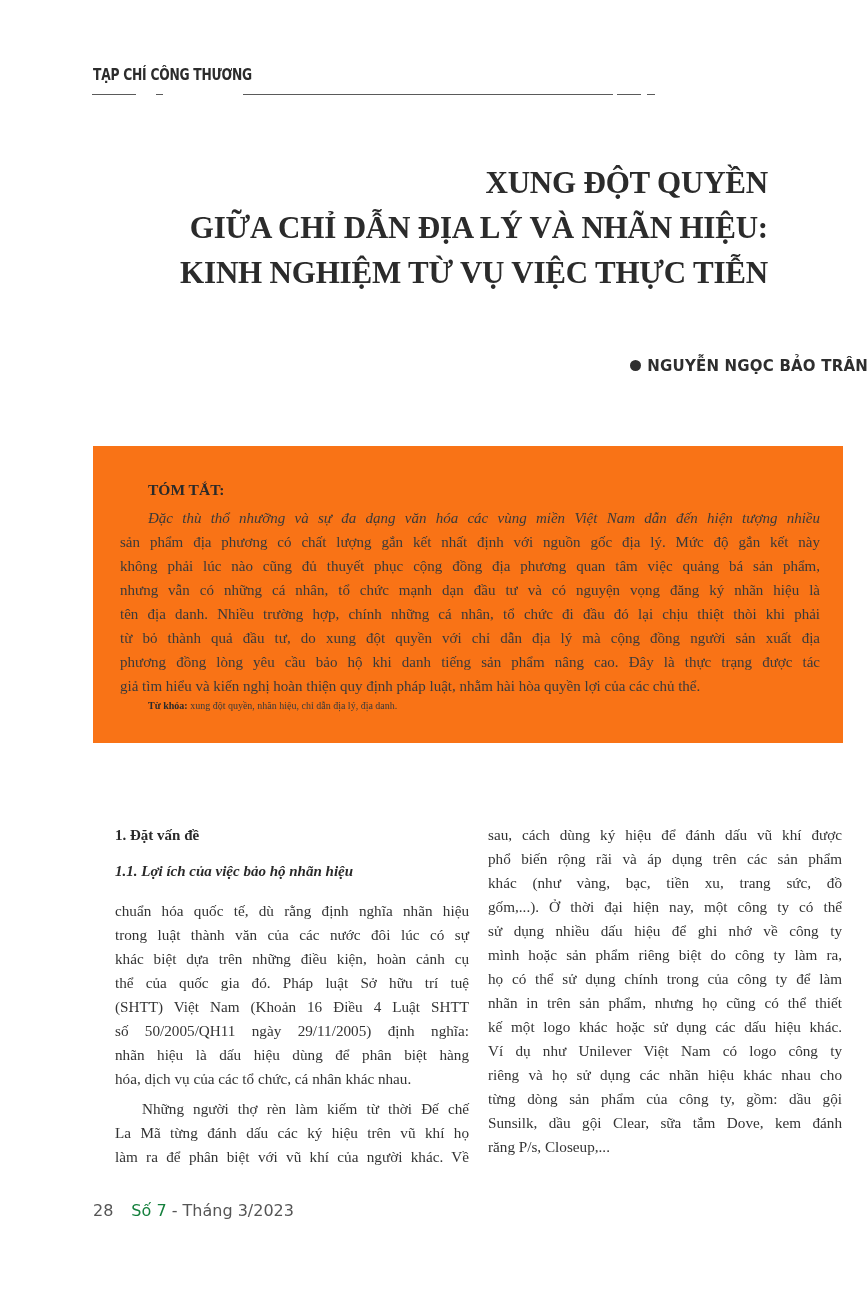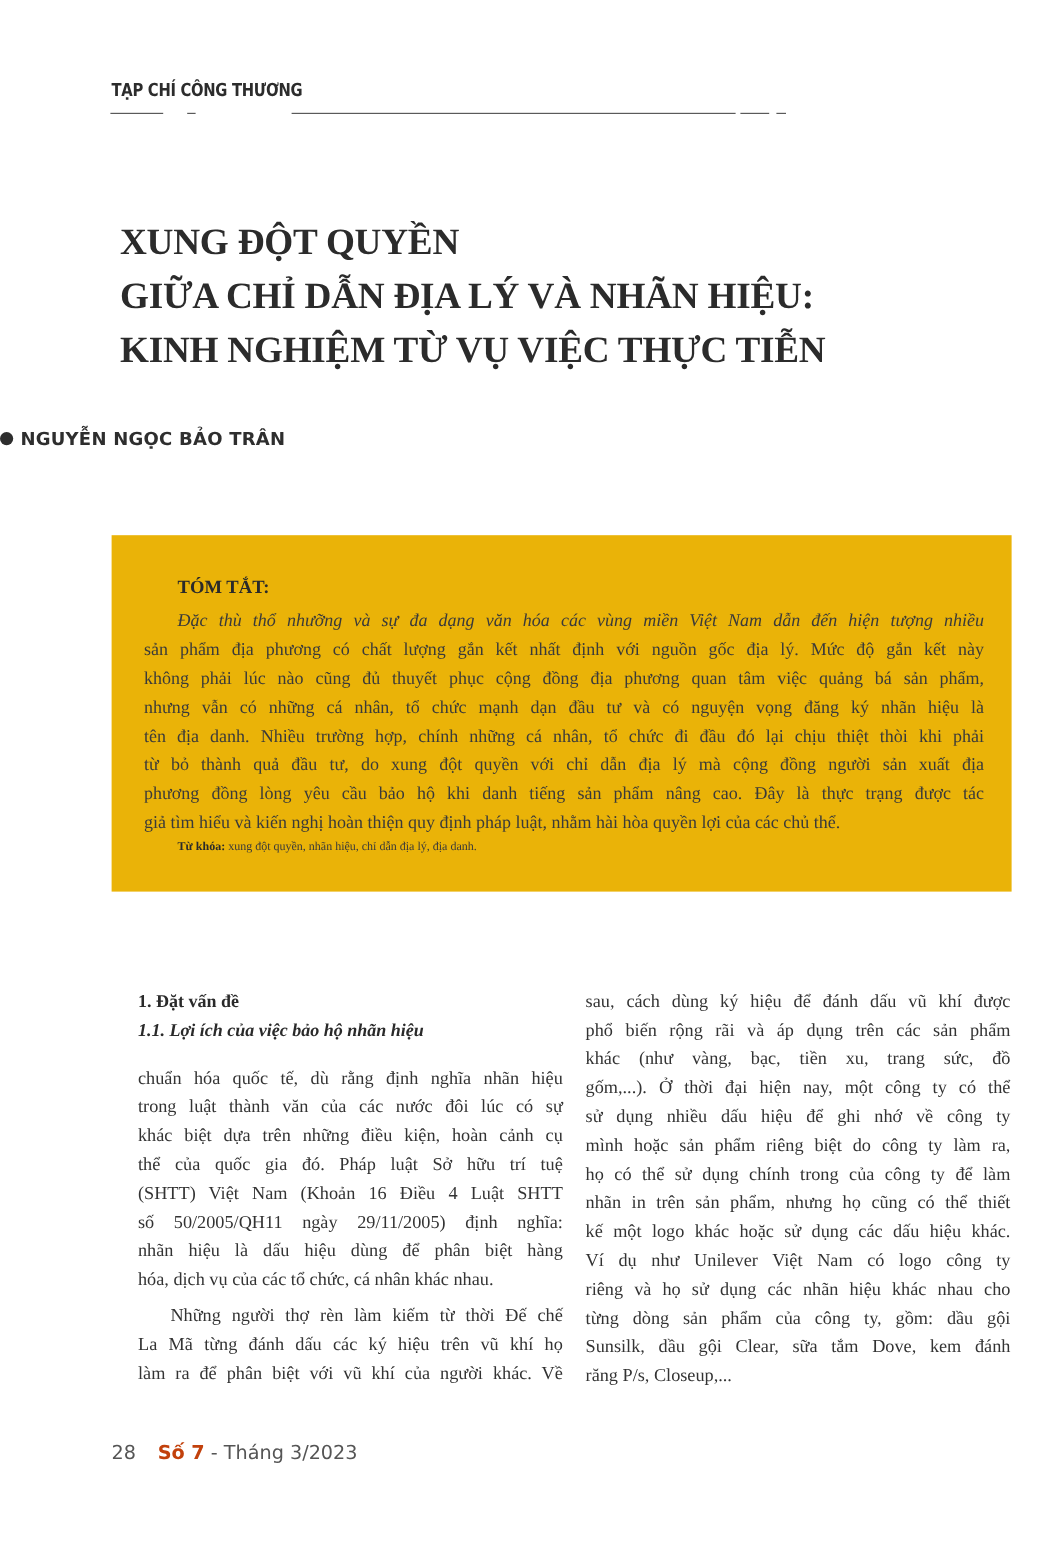--- a/index.html
+++ b/index.html
@@ -11,38 +11,38 @@
   .journal-name {
     position: absolute; left: 93px; top: 66px;
     font-family: "DejaVu Sans", sans-serif; font-weight: bold;
     font-size: 15px; letter-spacing: -0.3px; color: #2c2c2c;
     transform: scaleX(0.82); transform-origin: left top;
   }
   .rule-seg { position: absolute; top: 94px; height: 1px; background: #5a5a5a; }
 
   .title {
     position: absolute; left: 100px; width: 668px; top: 160px;
-    text-align: left; font-weight: bold; font-size: 31px; line-height: 45px;
-    color: #2b2b2b; letter-spacing: -0.2px; margin-top: 19px;
+    text-align: right; font-weight: bold; font-size: 31px; line-height: 45px;
+    color: #2b2b2b; letter-spacing: -0.2px;
   }
   .title div { white-space: nowrap; }
 
   .author {
-    position: absolute; left: 0; width: 868px; top: 357px; text-align: left;
+    position: absolute; left: 0; width: 868px; top: 357px; text-align: right;
     font-family: "DejaVu Sans", sans-serif; font-weight: bold; font-size: 15px;
     color: #2e2e2e; letter-spacing: 0.2px;
   }
   .author .dot {
     display: inline-block; width: 11px; height: 11px; border-radius: 50%;
     background: #2e2e2e; margin-right: 6px; vertical-align: 0px;
   }
 
   .abstract-box {
     position: absolute; left: 93px; top: 446px; width: 750px; height: 297px;
-    background: #eab308;
+    background: #f97316;
   }
   .abs-heading {
     position: absolute; left: 55px; top: 35px; font-weight: bold; font-size: 15.5px; color: #2a2a2a;
   }
   .abs-text {
     position: absolute; left: 27px; top: 60px; width: 700px;
     font-size: 15px; line-height: 24px; color: #3a3a3a; text-align: justify;
   }
   .abs-text .line { display: block; white-space: nowrap; text-align-last: justify; }
   .abs-text .line.first { padding-left: 28px; font-style: italic; }
@@ -52,29 +52,29 @@
   }
   .keywords b { color: #2a2a2a; }
 
   .col { position: absolute; top: 823px; width: 354px; font-size: 15.2px; line-height: 24px; color: #333; }
   .col-left { left: 115px; }
   .col-right { left: 488px; }
   .col .line { display: block; white-space: nowrap; text-align: justify; text-align-last: justify; }
   .col .line.last { text-align-last: left; }
   .col .line.indent { padding-left: 27px; }
   .col .gap { height: 6px; }
-  .h1 { font-weight: bold; font-size: 15px; color: #2a2a2a; display: block; margin-bottom: 0;}
+  .h1 { font-weight: bold; font-size: 15px; color: #2a2a2a; display: block; margin-bottom: 12px;}
   .h2 { font-weight: bold; font-style: italic; font-size: 15px; color: #2a2a2a; display: block; margin-bottom: 16px; }
 
   .footer {
     position: absolute; left: 93px; top: 1201px;
     font-family: "DejaVu Sans", sans-serif; font-size: 16px; color: #555;
   }
   .footer .pg { margin-right: 18px; }
-  .footer .issue { font-weight: bold; color: #c2410c; }
+  .footer .issue { font-weight: normal; color: #15803d; }
 </style>
 </head>
 <body>
 
 <div class="journal-name">TẠP CHÍ CÔNG THƯƠNG</div>
 <div class="rule-seg" style="left:92px;width:44px;"></div>
 <div class="rule-seg" style="left:156px;width:7px;"></div>
 <div class="rule-seg" style="left:243px;width:370px;"></div>
 <div class="rule-seg" style="left:617px;width:24px;"></div>
 <div class="rule-seg" style="left:647px;width:8px;"></div>

